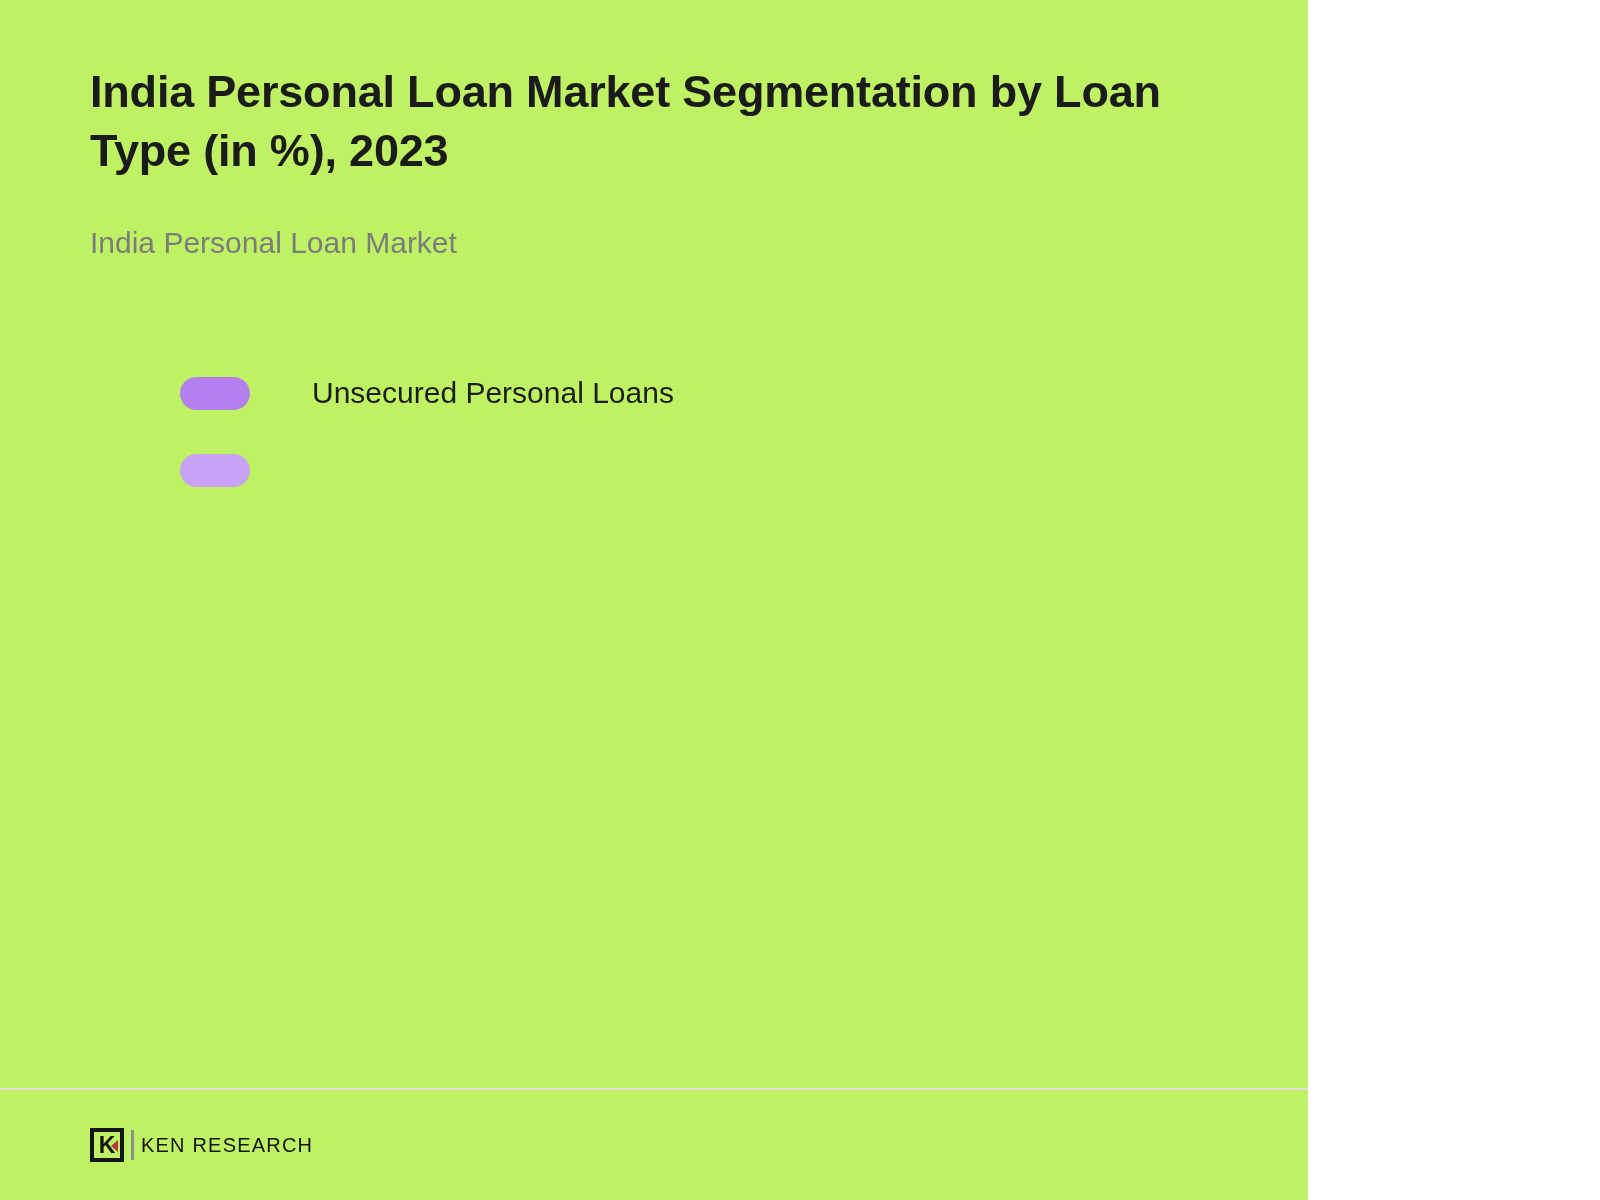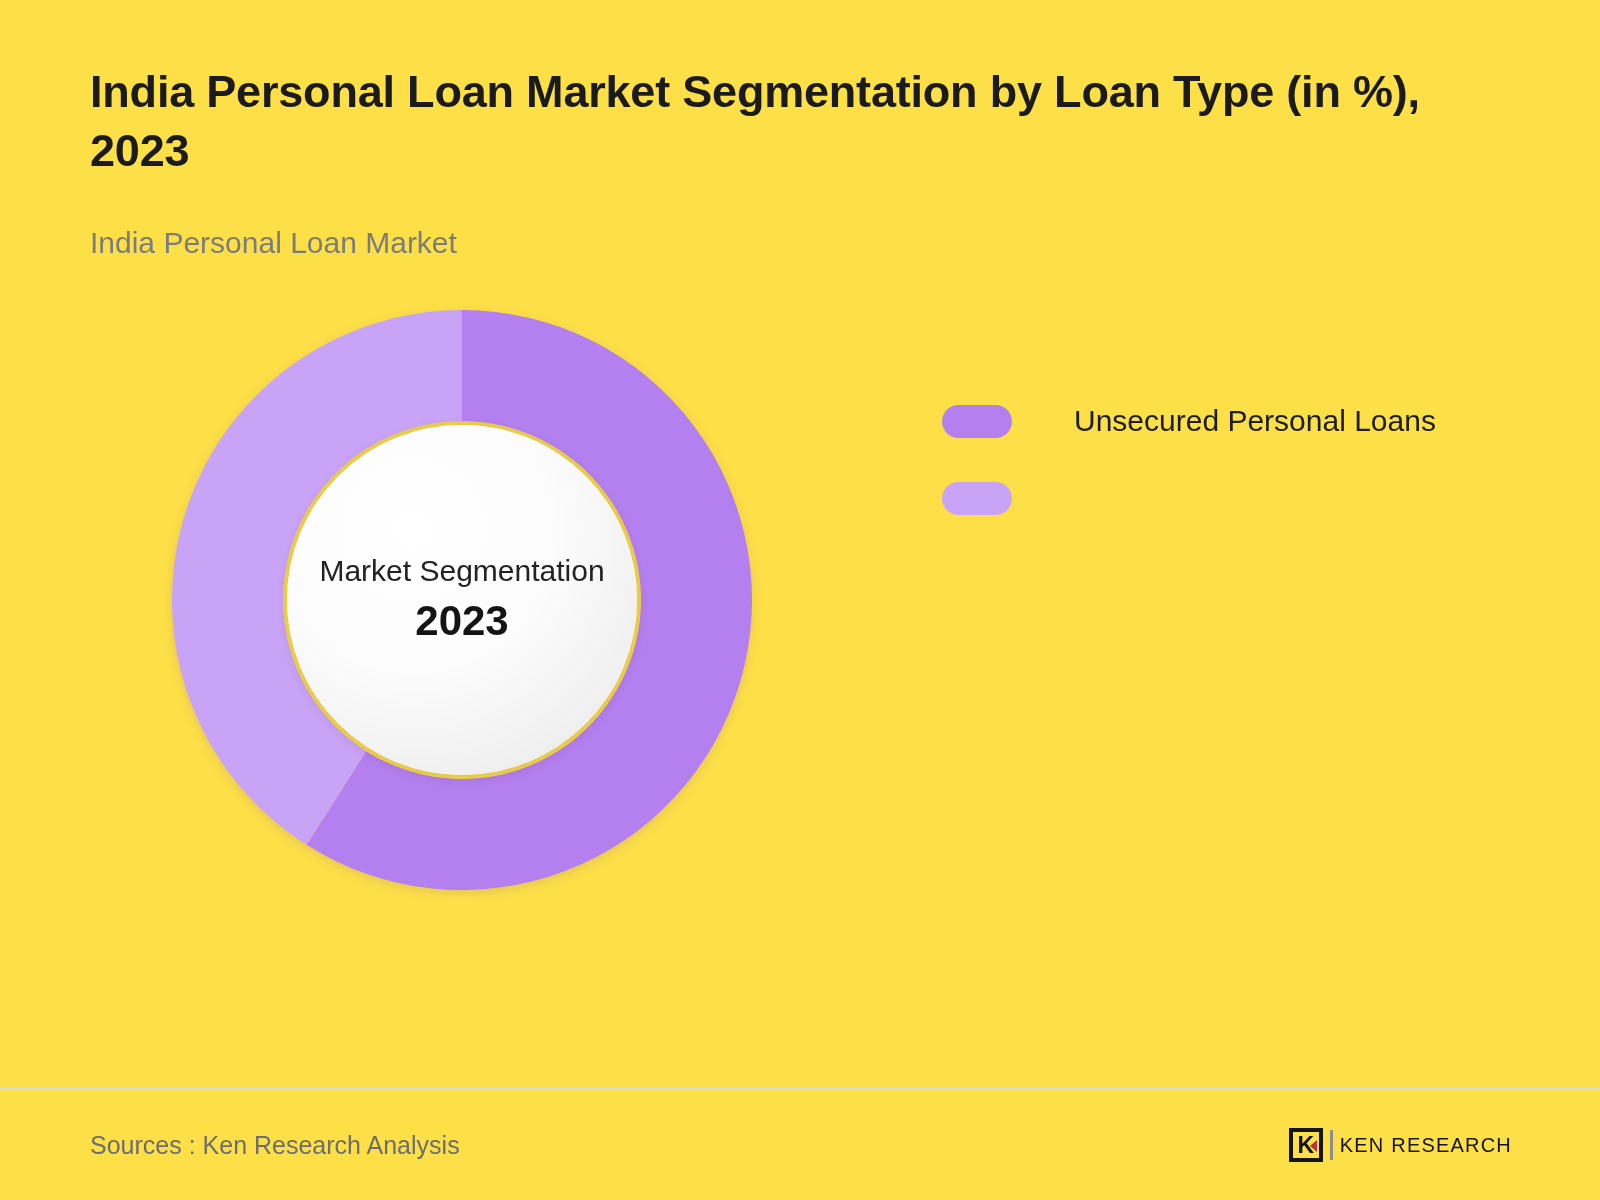--- a/index.html
+++ b/index.html
@@ -10,24 +10,24 @@
   body {
     width: 1600px;
     height: 1200px;
     font-family: "Liberation Sans", sans-serif;
     -webkit-font-smoothing: antialiased;
     overflow: hidden;
   }
 
   .card {
     position: relative;
-    width: 1600px;
+    width: 1308px;
     height: 1200px;
     box-sizing: border-box;
-    background: #fde047;
+    background: #bef264;
     display: flex;
     flex-direction: column;
     justify-content: space-between;
   }
 
   
   .header {
     padding: 62px 88px 0 90px;
   }
   .chart-title {
@@ -99,21 +99,21 @@
     font-size: 42px;
     font-weight: 700;
     color: #141414;
     line-height: 1.25;
     margin-top: 6px;
   }
 
   
   .legend {
     margin-left: 180px;
-    margin-top: 116px;
+    margin-top: 88px;
     display: flex;
     flex-direction: column;
     gap: 44px;
   }
   .legend-item {
     display: flex;
     align-items: center;
   }
   .legend-swatch {
     width: 70px;
@@ -200,54 +200,34 @@
 
   <div class="header">
     <h1 class="chart-title">India Personal Loan Market Segmentation by Loan Type (in %), 2023</h1>
     <div class="subtitle-block">
       <div class="subtitle-line">India Personal Loan Market</div>
     </div>
   </div>
 
   <div class="body-area">
 
-    <div class="donut-wrap">
-      <svg class="donut-svg" viewBox="0 0 600 600">
-        <defs>
-          <filter id="ringShadow" x="-20%" y="-20%" width="140%" height="140%">
-            <feDropShadow dx="0" dy="3" stdDeviation="5" flood-color="#6a4a94" flood-opacity="0.18"></feDropShadow>
-          </filter>
-        </defs>
-        <g filter="url(#ringShadow)">
-          <path id="slice-0" d="M 300 10 A 290 290 0 1 1 144.61022945609105 544.8550983955844
-            L 204.08700369875964 451.1346986648607 A 179 179 0 1 0 300 121 Z" fill="#B47FEE"></path>
-          <path id="slice-1" d="M 144.61022945609105 544.8550983955844 A 290 290 0 0 1 299.99999999999994 10
-            L 299.99999999999994 121 A 179 179 0 0 0 204.08700369875964 451.1346986648607 Z" fill="#C9A3F5"></path>
-        </g>
-      </svg>
-      <div class="donut-hole">
-        <div class="hole-label">Market Segmentation</div>
-        <div class="hole-value">2023</div>
-      </div>
-    </div>
 
     <div class="legend">
       <div class="legend-item">
         <span class="legend-swatch" id="sw-0" style="background: rgb(180, 127, 238);"></span>
         <span class="legend-label">Unsecured Personal Loans</span>
       </div>
       <div class="legend-item">
         <span class="legend-swatch" id="sw-1" style="background: rgb(201, 163, 245);"></span>
       </div>
     </div>
 
   </div>
 
   <div class="footer">
-    <div class="source-text">Sources : Ken Research Analysis</div>
     <div class="brand">
       <span class="brand-mark">
         <span class="brand-mark-k">K</span>
         <span class="brand-mark-tri"></span>
       </span>
       <span class="brand-bar"></span>
       <span class="brand-text">KEN RESEARCH</span>
     </div>
   </div>
 

